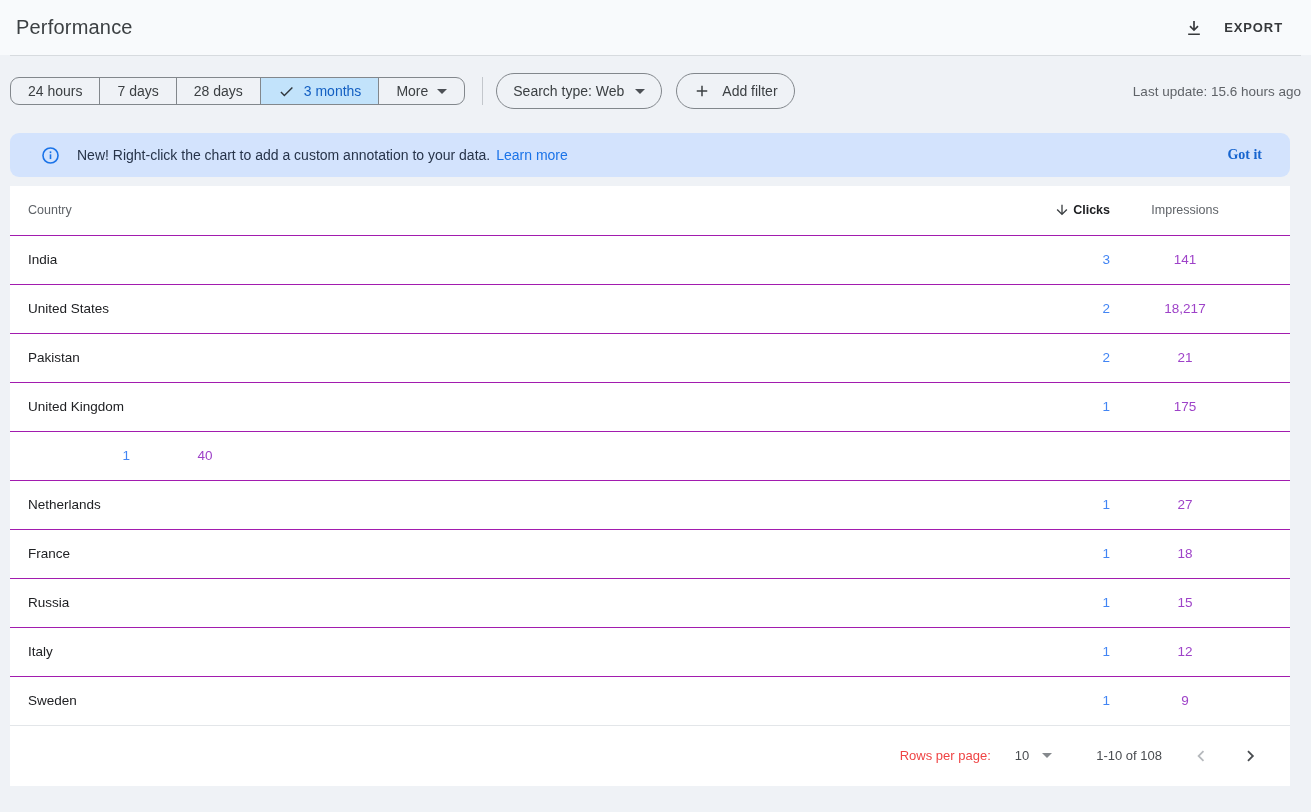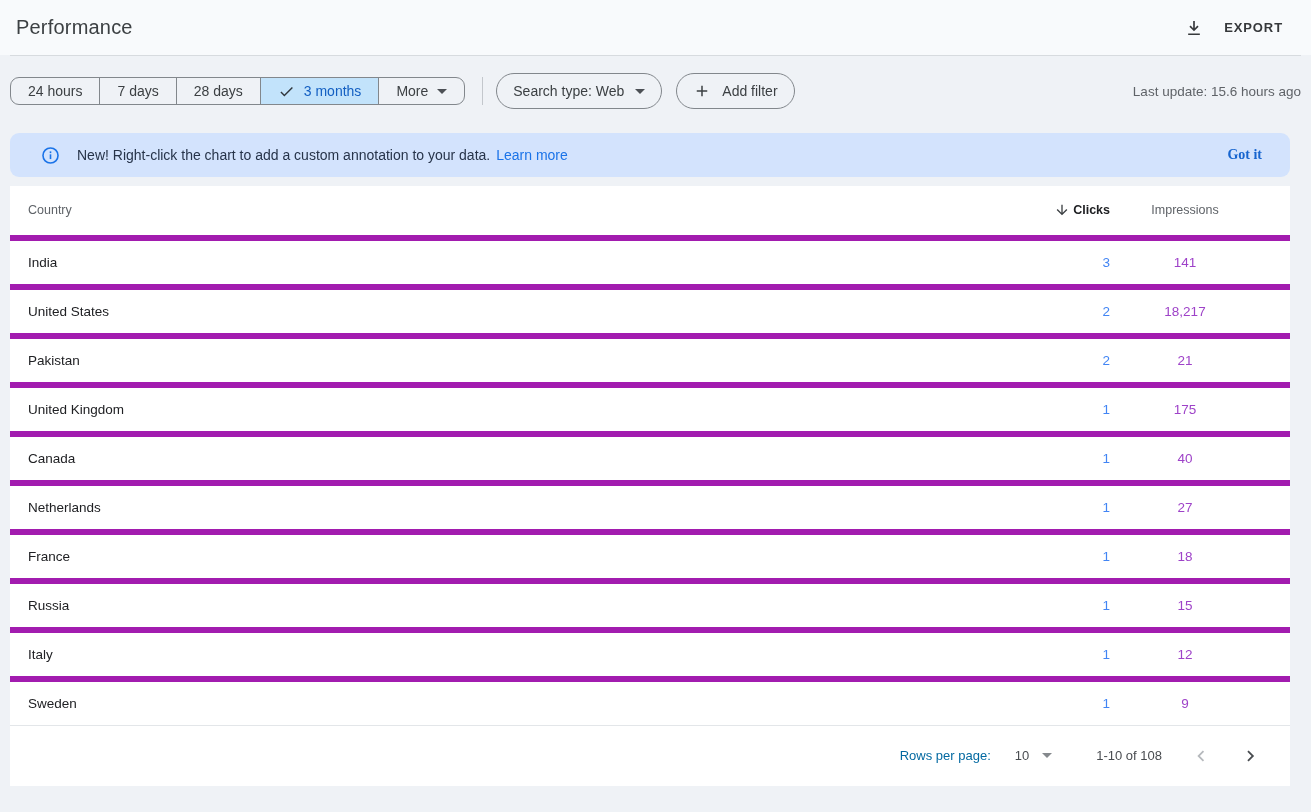--- a/index.html
+++ b/index.html
@@ -86,33 +86,33 @@
     height: 600px;
     display: flex; flex-direction: column;
   }
   .thead, .trow, .tfoot { display: flex; align-items: center; }
   .thead { height: 49px; font-size: 12.5px; color: #5f6368; }
   .cell-country { flex: 1; padding-left: 18px; text-align: left; }
   .cell-clicks { width: 120px; display: flex; justify-content: flex-end; align-items: center; }
   .cell-impressions { width: 180px; text-align: center; padding-right: 30px; }
   .thead .cell-clicks { color: #202124; font-weight: 700; gap: 3px; }
   .thead .cell-clicks svg { width: 16px; height: 16px; fill: #3c4043; }
-  .trow { height: 49px; border-top: 6px solid #a21caf; font-size: 13.5px; }
+  .trow { height: 49px; border-top: 1px solid #a21caf; font-size: 13.5px; }
   .trow .cell-country { color: #202124; }
   .trow .cell-clicks { color: #4285f4; }
   .trow .cell-impressions { color: #9e42c8; }
 
   .tfoot {
     margin-top: auto;
     height: 62px; border-top: 1px solid #e3e6e9;
     justify-content: flex-end;
     font-size: 13px; color: #494c50;
     padding-right: 28px;
   }
-  .rpp-label { color: #0369a1; }
+  .rpp-label { color: #ef4444; }
   .rpp-select { display: flex; align-items: center; gap: 13px; margin-left: 24px; cursor: pointer; }
   .rpp-caret { width: 0; height: 0; border-left: 5px solid transparent; border-right: 5px solid transparent; border-top: 5px solid #85898d; }
   .range-label { margin-left: 44px; color: #494c50; }
   .page-btn { background: none; border: none; cursor: pointer; padding: 0; margin-left: 28px; }
   .page-btn svg { width: 22px; height: 22px; }
   .page-btn.prev svg { fill: #b6b9bd; }
   .page-btn.next svg { fill: #494c50; }
 </style>
 </head>
 <body>
@@ -214,21 +214,20 @@
       <div class="cell-impressions">21</div>
     </div>
 
     <div class="trow">
       <div class="cell-country">United Kingdom</div>
       <div class="cell-clicks">1</div>
       <div class="cell-impressions">175</div>
     </div>
 
     <div class="trow">
-      <div class="cell-country">Canada</div>
       <div class="cell-clicks">1</div>
       <div class="cell-impressions">40</div>
     </div>
 
     <div class="trow">
       <div class="cell-country">Netherlands</div>
       <div class="cell-clicks">1</div>
       <div class="cell-impressions">27</div>
     </div>
 

